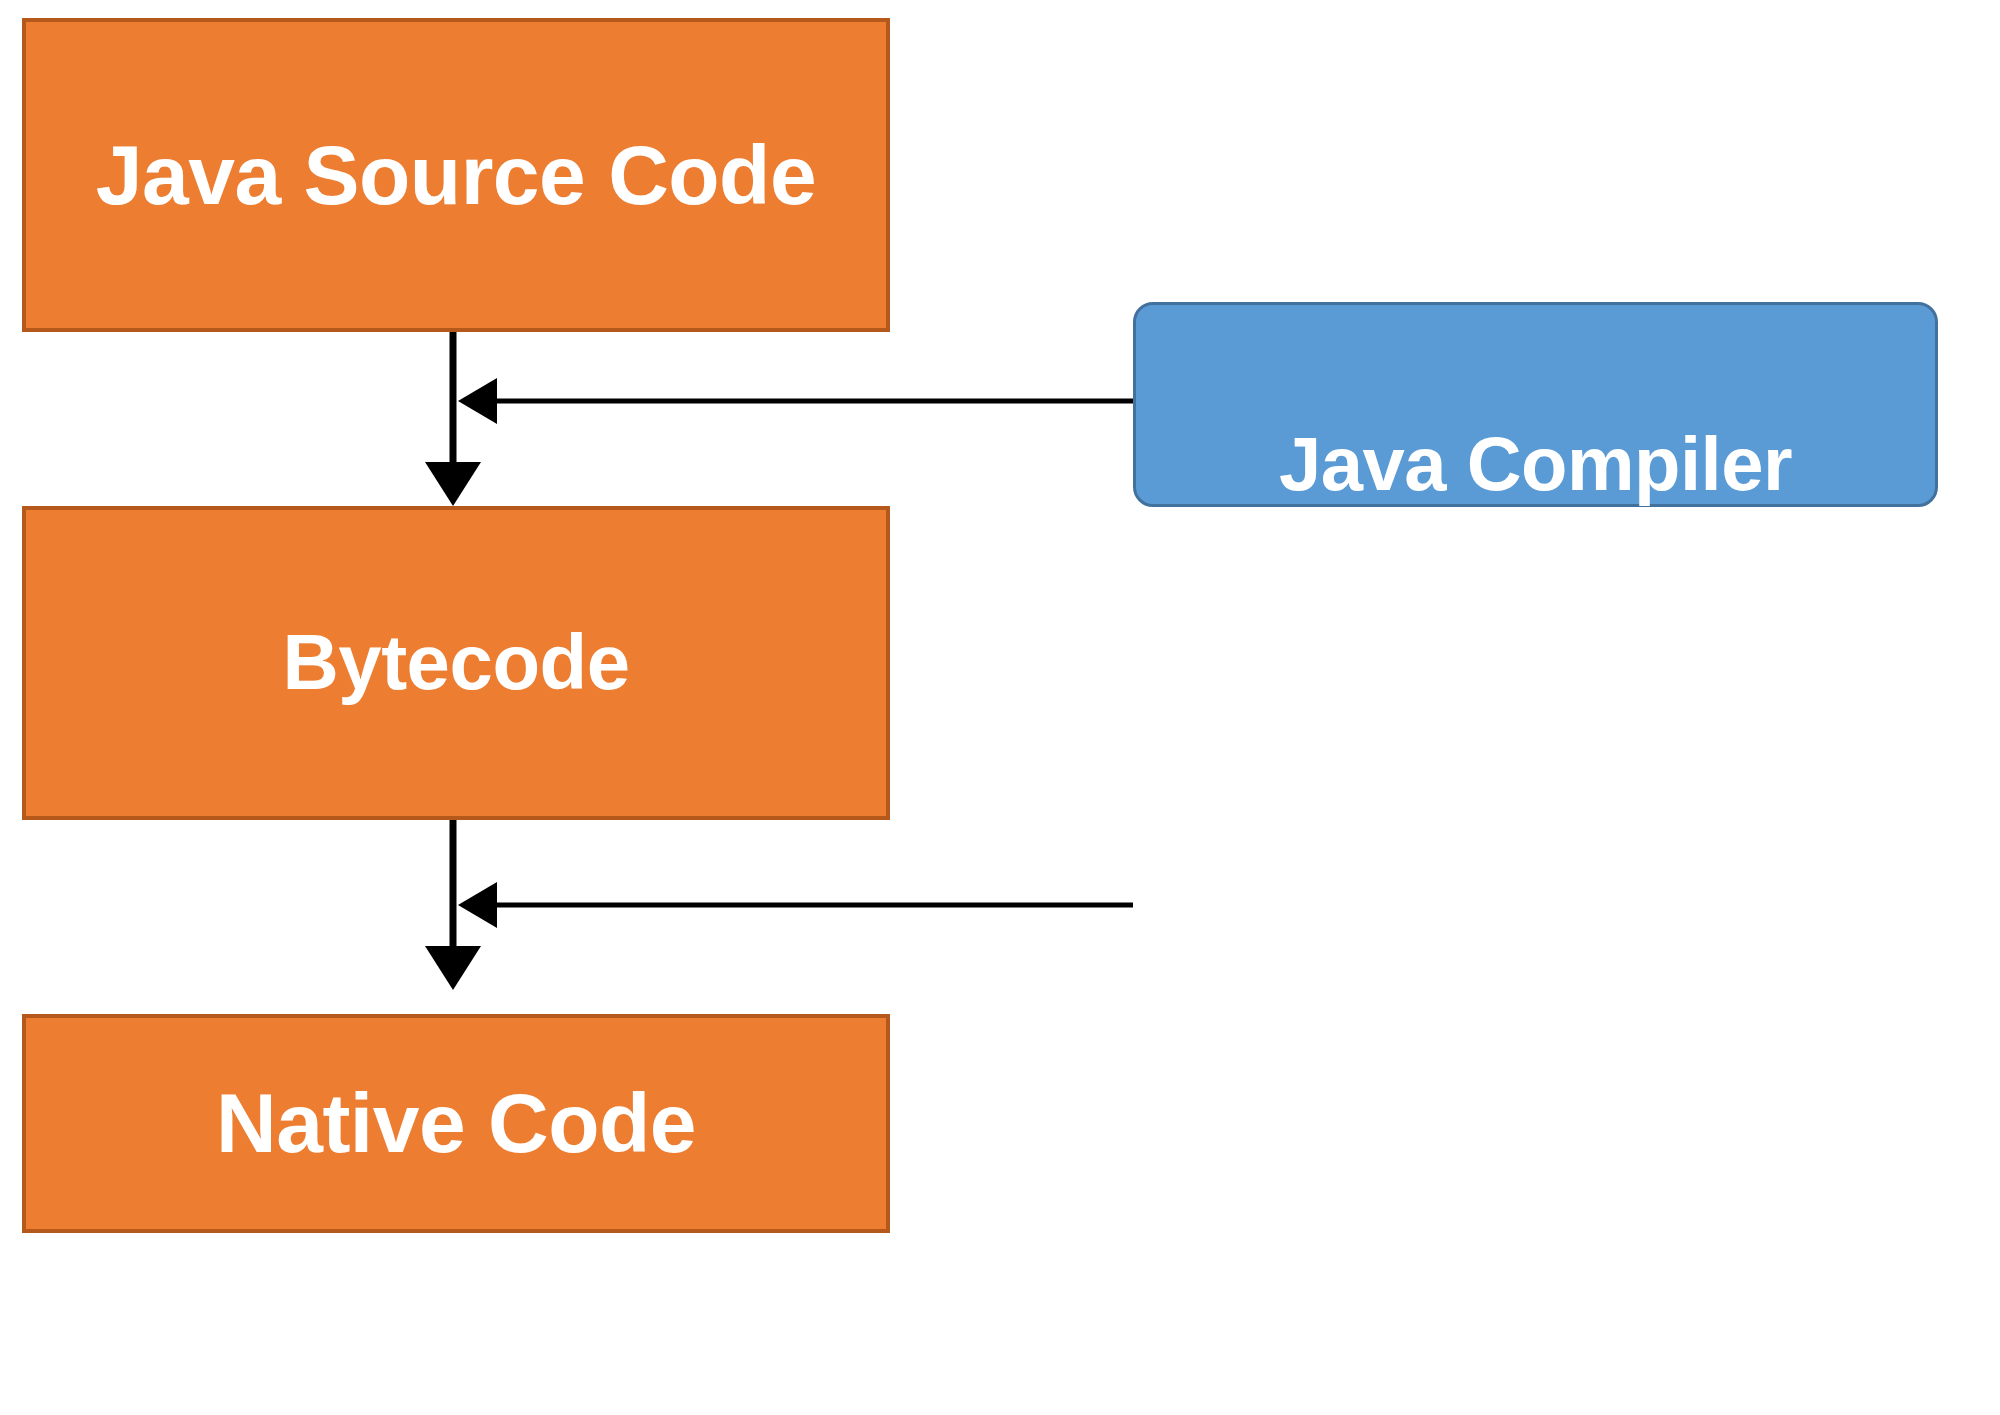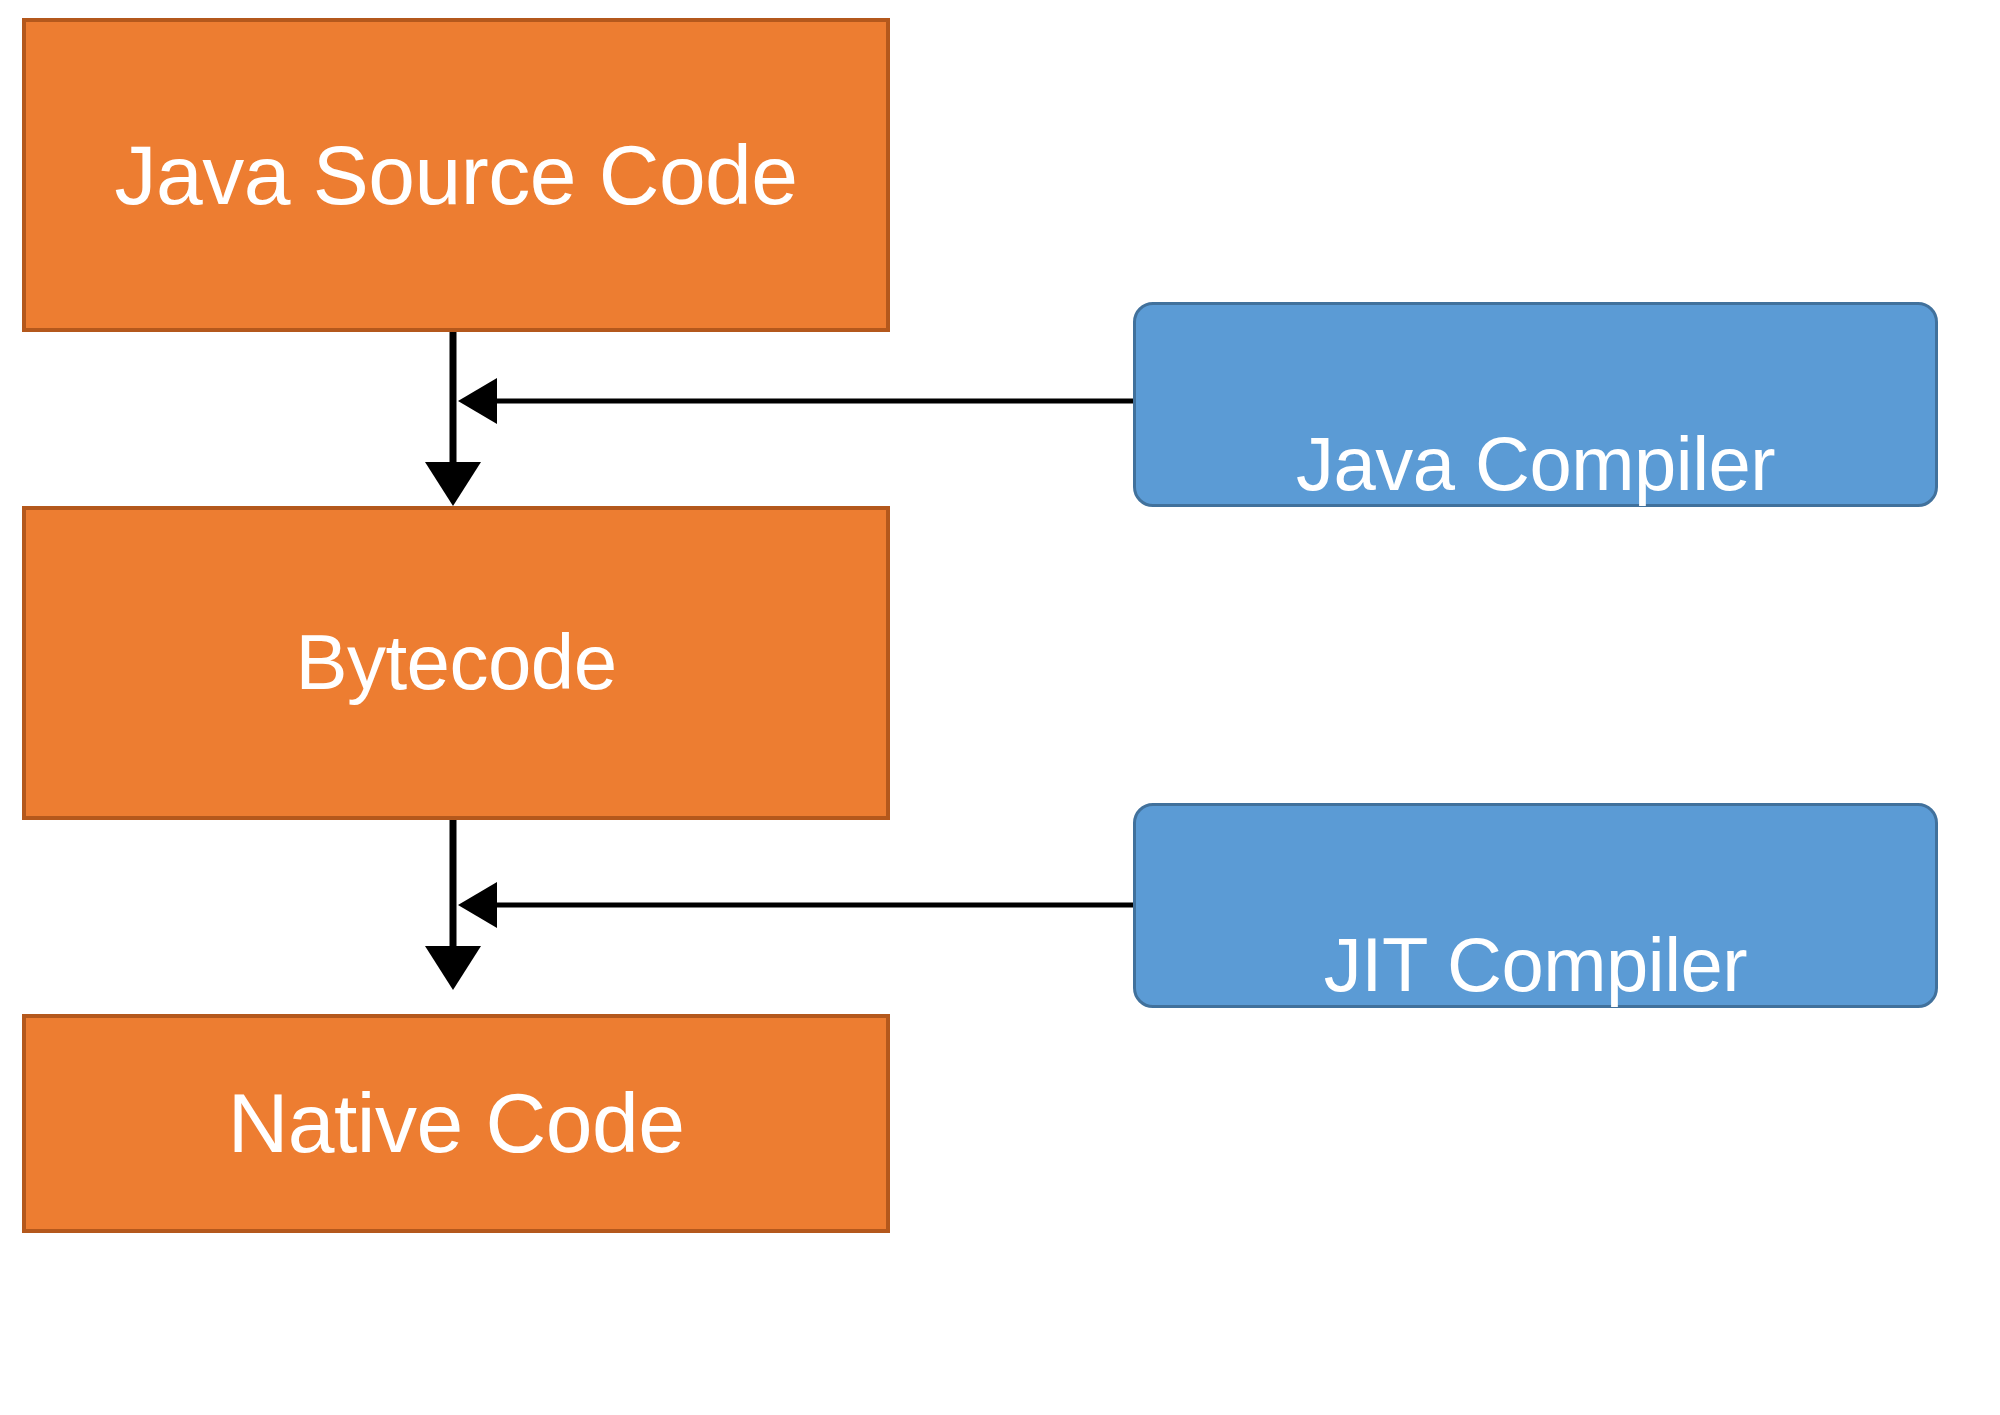--- a/index.html
+++ b/index.html
@@ -25,21 +25,21 @@
     align-items: center;
     justify-content: center;
     text-align: center;
     color: #ffffff;
     line-height: 1.05;
     user-select: none;
   }
   .node-label {
     display: block;
     white-space: nowrap;
-    font-weight: 400;
+    font-weight: 700;
     letter-spacing: -0.5px;
   }
 
   
   .node.orange {
     background: #ed7d31;
     border: 4px solid #b4581c;
     border-radius: 0;
   }
   
@@ -91,23 +91,20 @@
   </div>
 
   <div class="node orange node-3">
     <span class="node-label fs-xl">Native Code</span>
   </div>
 
   <div class="node blue node-4">
     <span class="node-label fs-md">Java Compiler</span>
   </div>
 
-  <div class="node blue node-5">
-    <span class="node-label fs-md">JIT Compiler</span>
-  </div>
 
   <svg id="connectors" viewBox="0 0 2000 1415">
 
     <g>
       <line class="edge-line edge-vert" x1="453" y1="332" x2="453" y2="478"></line>
       <polygon class="edge-head" points="453,506 425,462 481,462"></polygon>
     </g>
 
     <g>
       <line class="edge-line edge-vert" x1="453" y1="820" x2="453" y2="962"></line>

